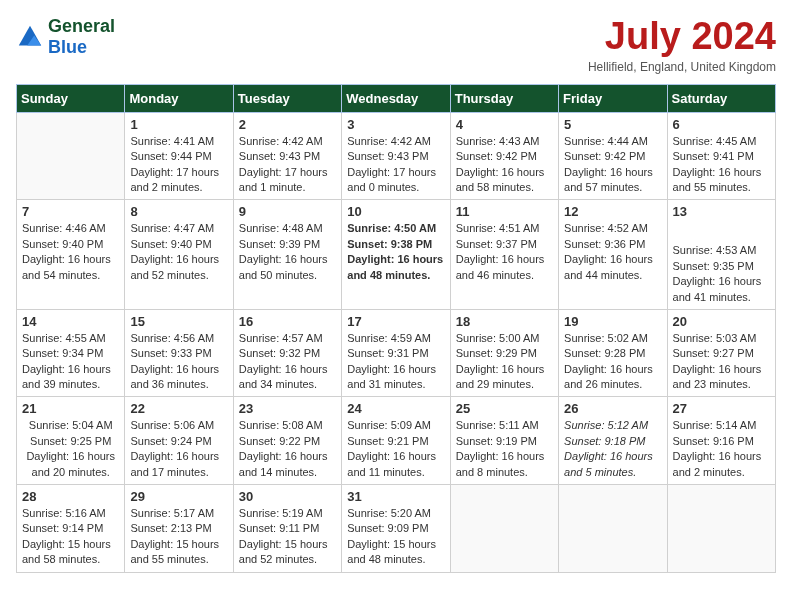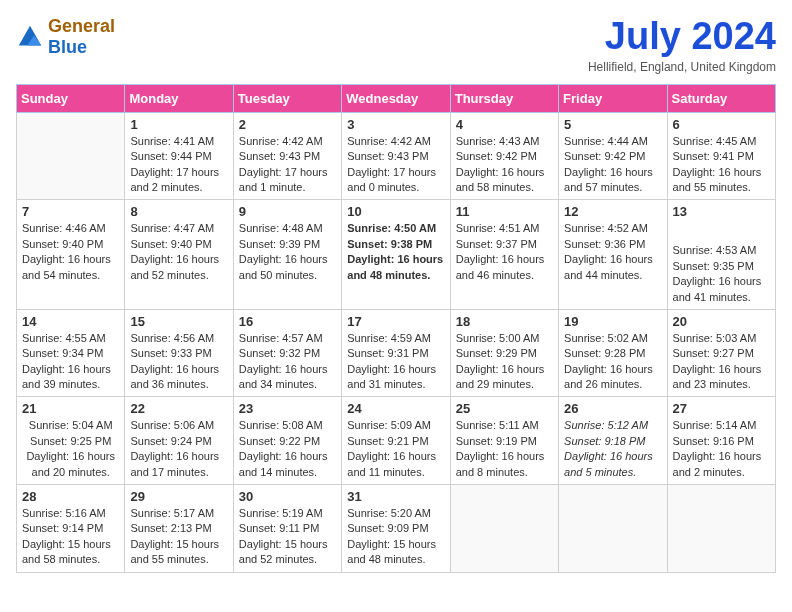--- a/index.html
+++ b/index.html
@@ -17,52 +17,52 @@
       margin-bottom: 10px;
     }
     .logo {
       display: flex;
       align-items: center;
       gap: 4px;
     }
     .logo-text-general {
       font-size: 18px;
       font-weight: bold;
-      color: #a16207;
+      color: #14532d;
     }
     .logo-text-blue {
       font-size: 18px;
       font-weight: bold;
       color: #1a69c4;
     }
     .logo-icon {
       width: 28px;
       height: 28px;
     }
     .title-area {
       text-align: right;
     }
     .month-title {
       font-size: 38px;
       font-weight: bold;
-      color: #1d4ed8;
+      color: #b91c1c;
       line-height: 1.1;
     }
     .location-title {
       font-size: 12px;
       color: #555;
       margin-top: 2px;
     }
     table {
       width: 100%;
       border-collapse: collapse;
       table-layout: fixed;
     }
     thead tr {
-      background-color: #ec4899;
+      background-color: #14532d;
       color: #fff;
     }
     thead th {
       padding: 6px 4px;
       font-size: 13px;
       font-weight: bold;
       text-align: left;
       border: 1px solid #aac4e8;
     }
     tbody tr {

